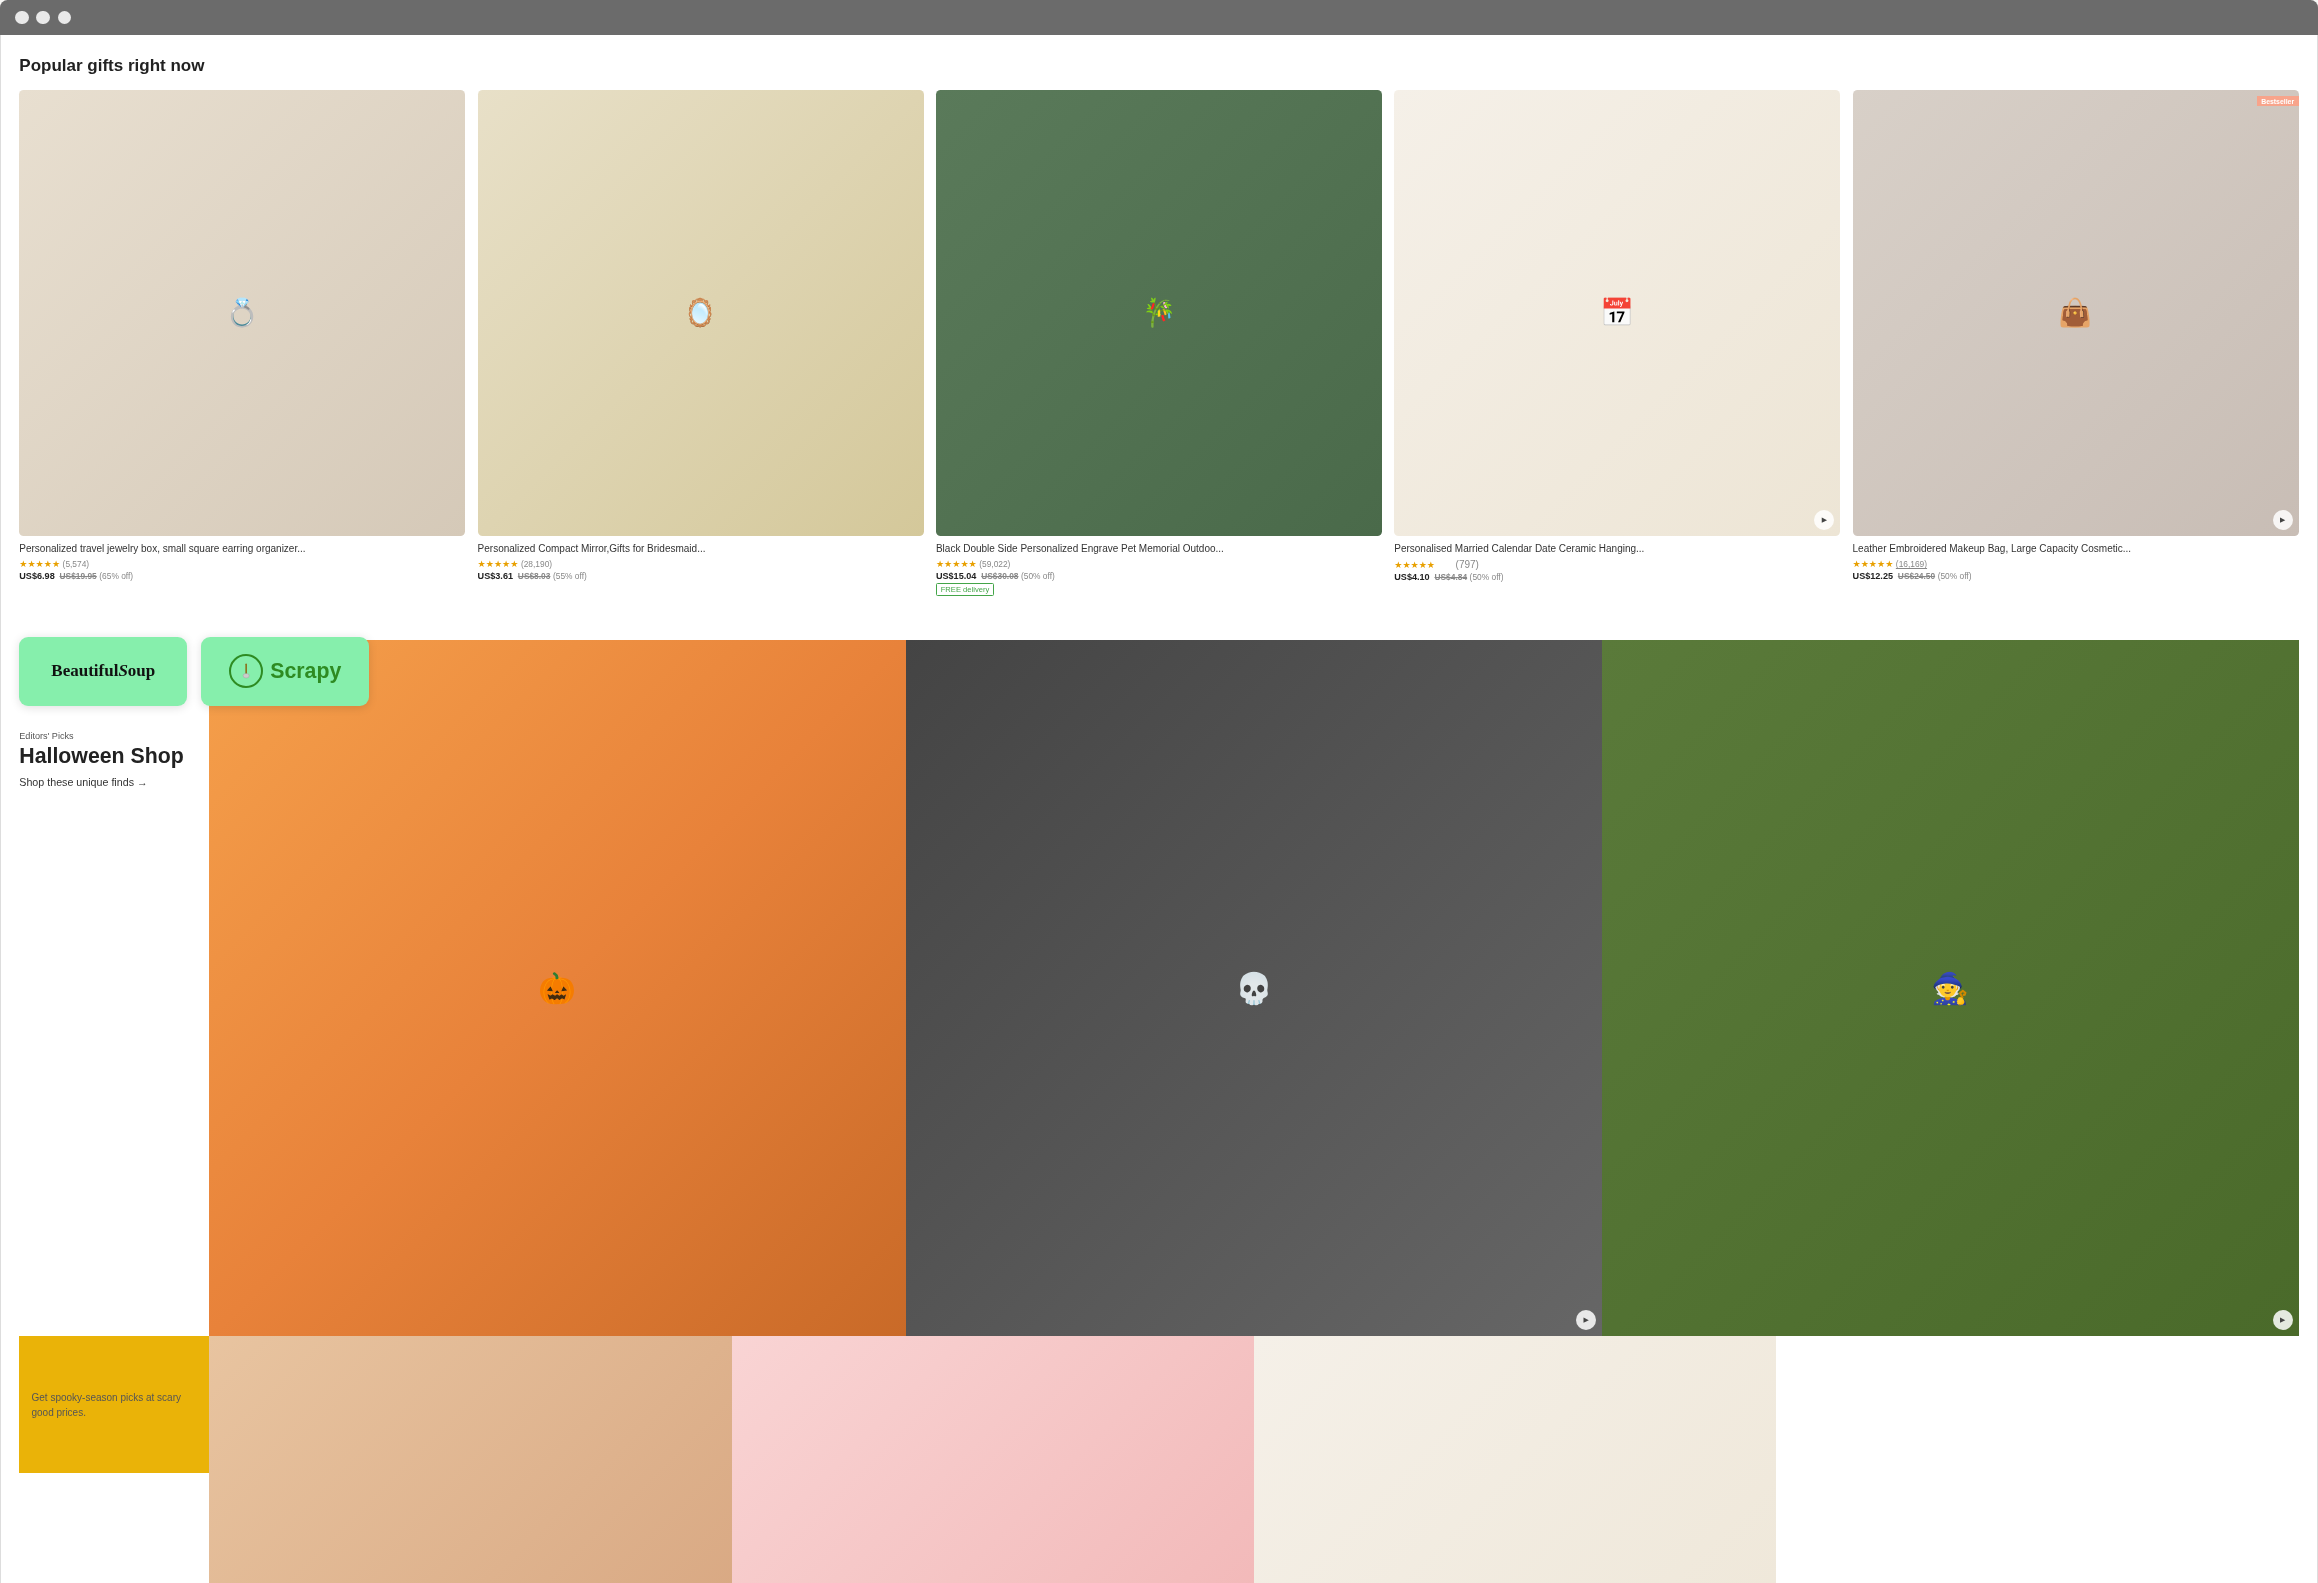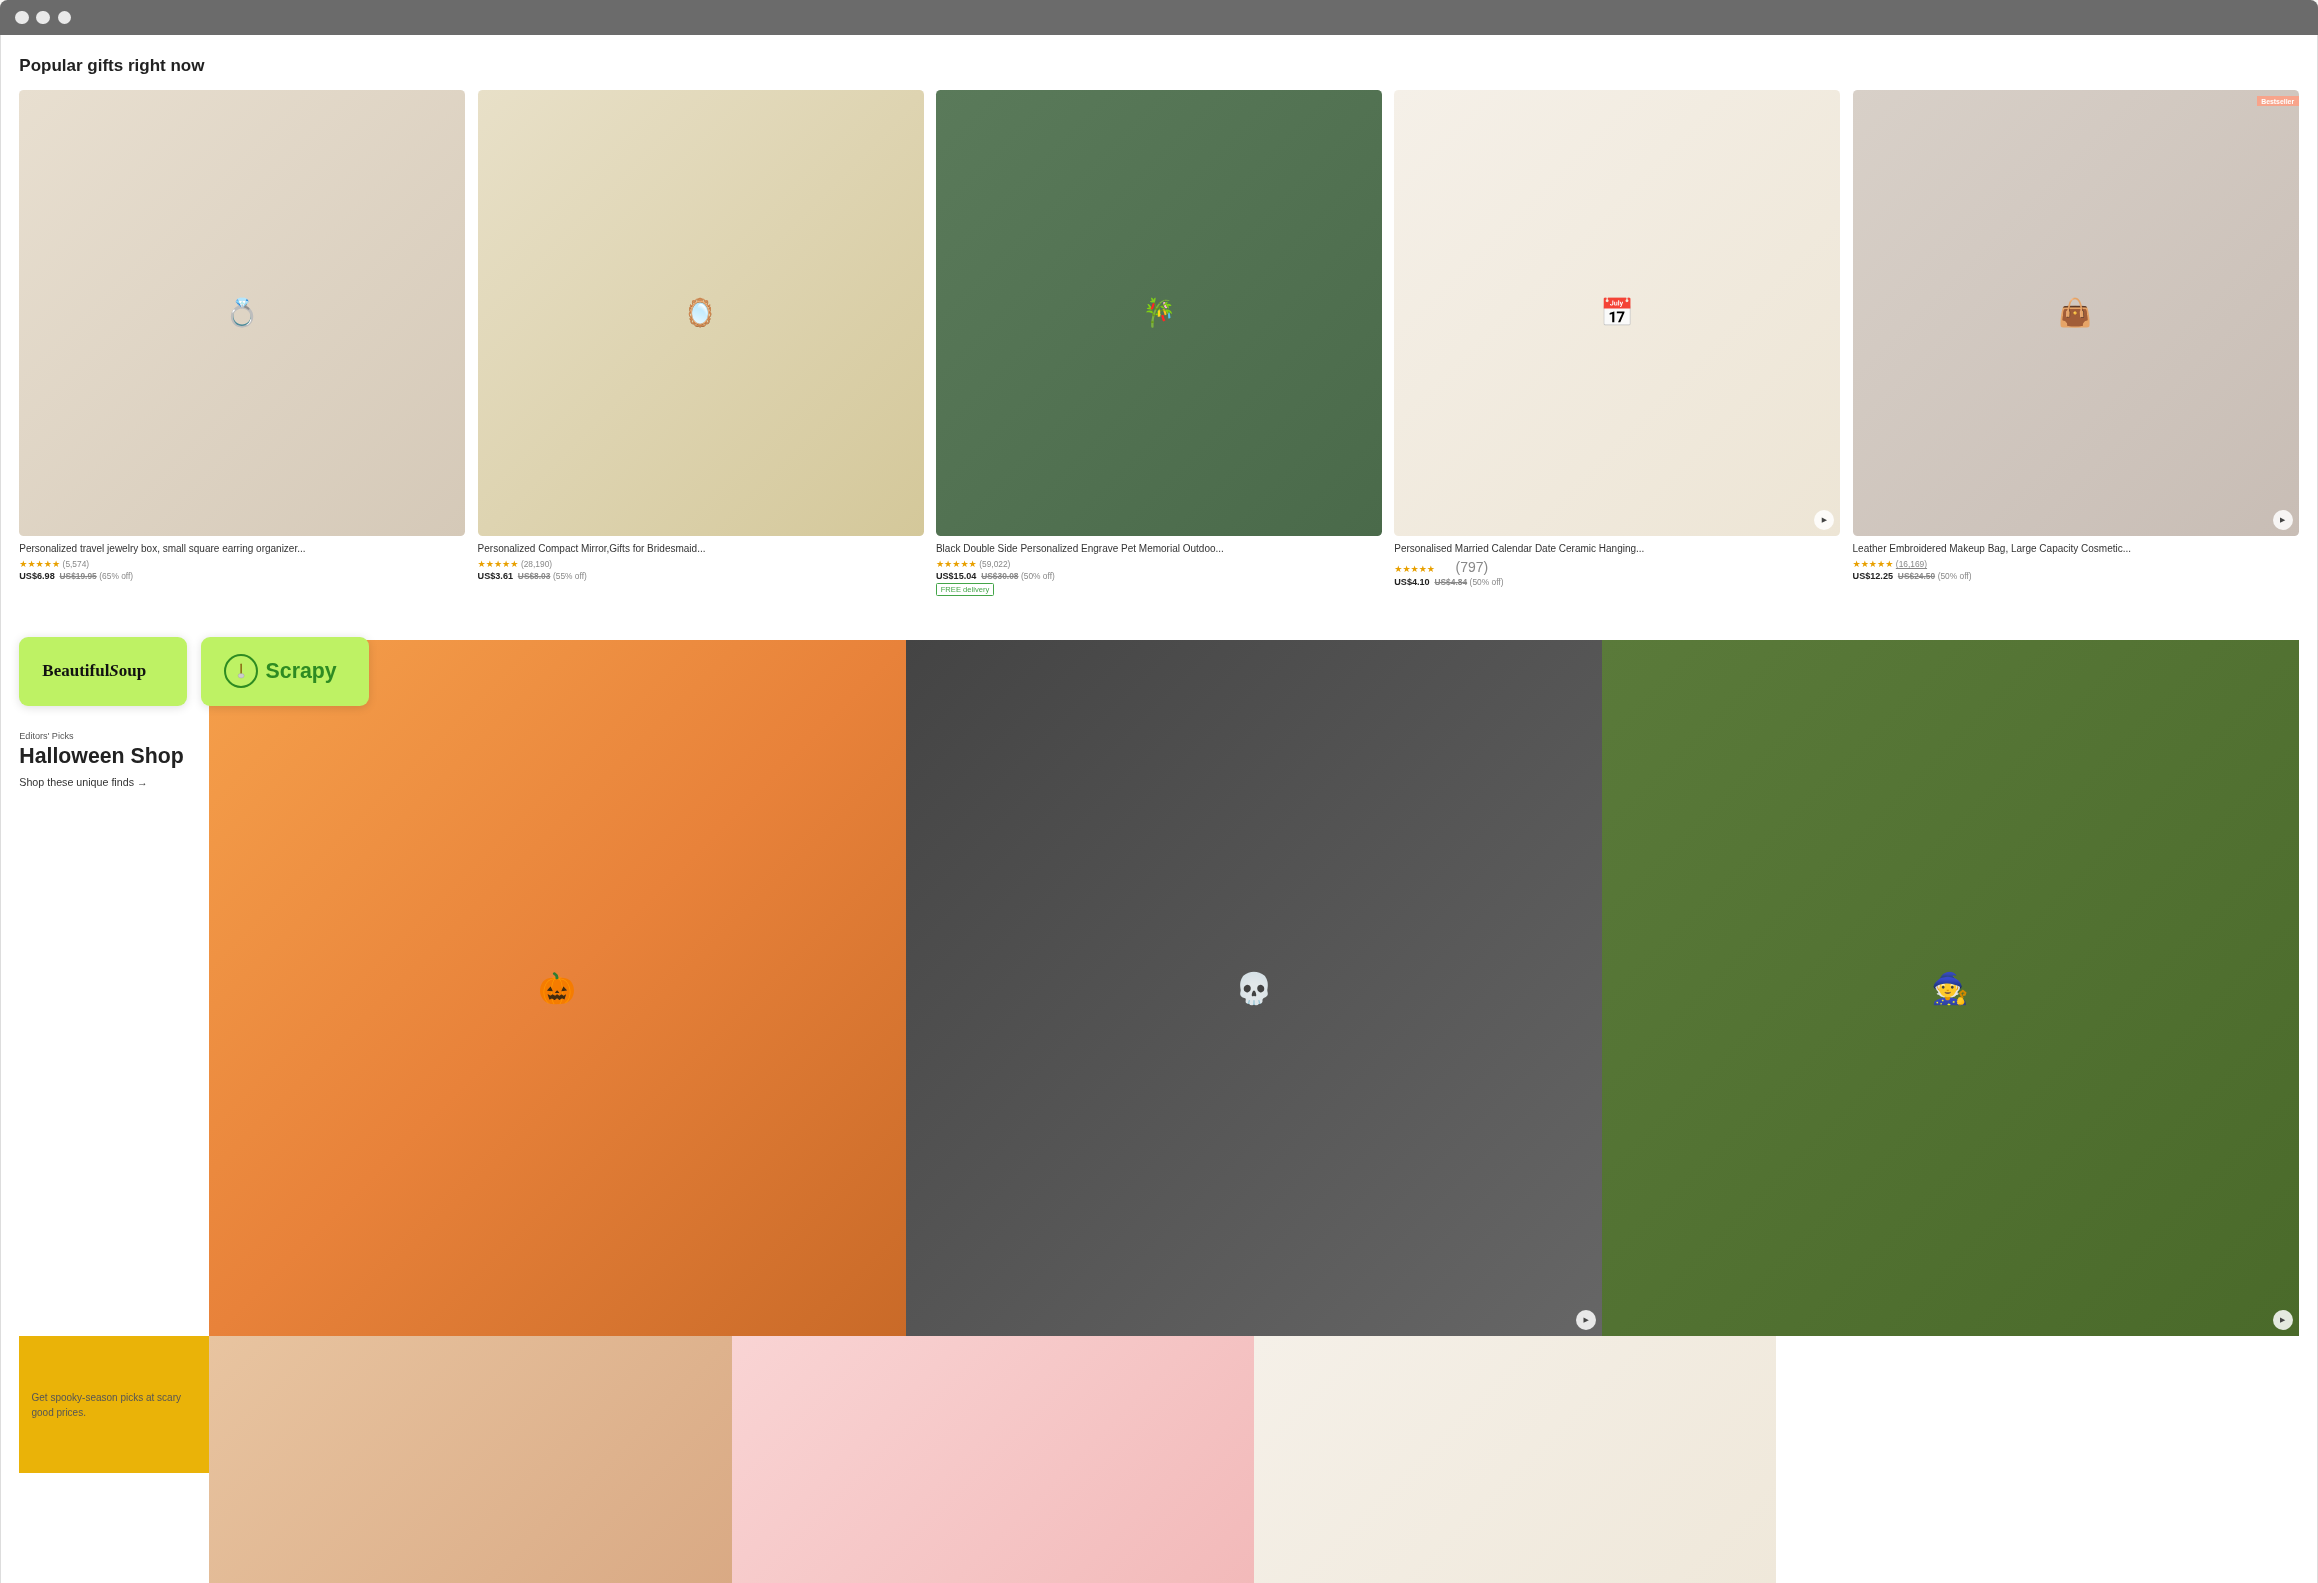--- a/index.html
+++ b/index.html
@@ -109,26 +109,27 @@
       display: inline-block;
       border: 0.8px solid #43a548;
       color: #43a548;
       font-size: 7.6px;
       padding: 0.8px 3.8px;
       border-radius: 1.5px;
       margin-top: 2.3px;
     }
 
     .logo-card {
-      background: #bef264;
+      background: #86efac;
       border-radius: 9.1px;
       box-shadow: 0 1.5px 9.1px rgba(0,0,0,0.12);
       padding: 15.2px 23px;
       display: flex;
       align-items: center;
+      justify-content: center;
       min-width: 168px;
       height: 69px;
     }
 
     .logo-beautifulsoup {
       font-size: 17px;
       font-weight: 700;
       color: #111;
       font-family: Georgia, serif;
     }
@@ -331,21 +332,21 @@
       <div class="product-card">
         <div class="product-image-wrap img-calendar">
           <div class="product-img-placeholder">
             <span class="product-img-icon">📅</span>
           </div>
           <div class="play-btn">▶</div>
         </div>
         <div class="product-title">Personalised Married Calendar Date Ceramic Hanging...</div>
         <div class="product-stars">
           <span>★★★★★</span>
-          <span style="color:#888;font-size:14px;padding-left:18px;">(797)</span>
+          <span style="color:#888;font-size:10px;padding-left:18px;">(797)</span>
         </div>
         <div class="product-price-row">
           <span class="product-price">US$4.10</span>
           <span class="product-original-price">US$4.84</span>
           <span class="product-discount">(50% off)</span>
         </div>
       </div>
 
       <div class="product-card">
         <div class="product-image-wrap img-makeup">

